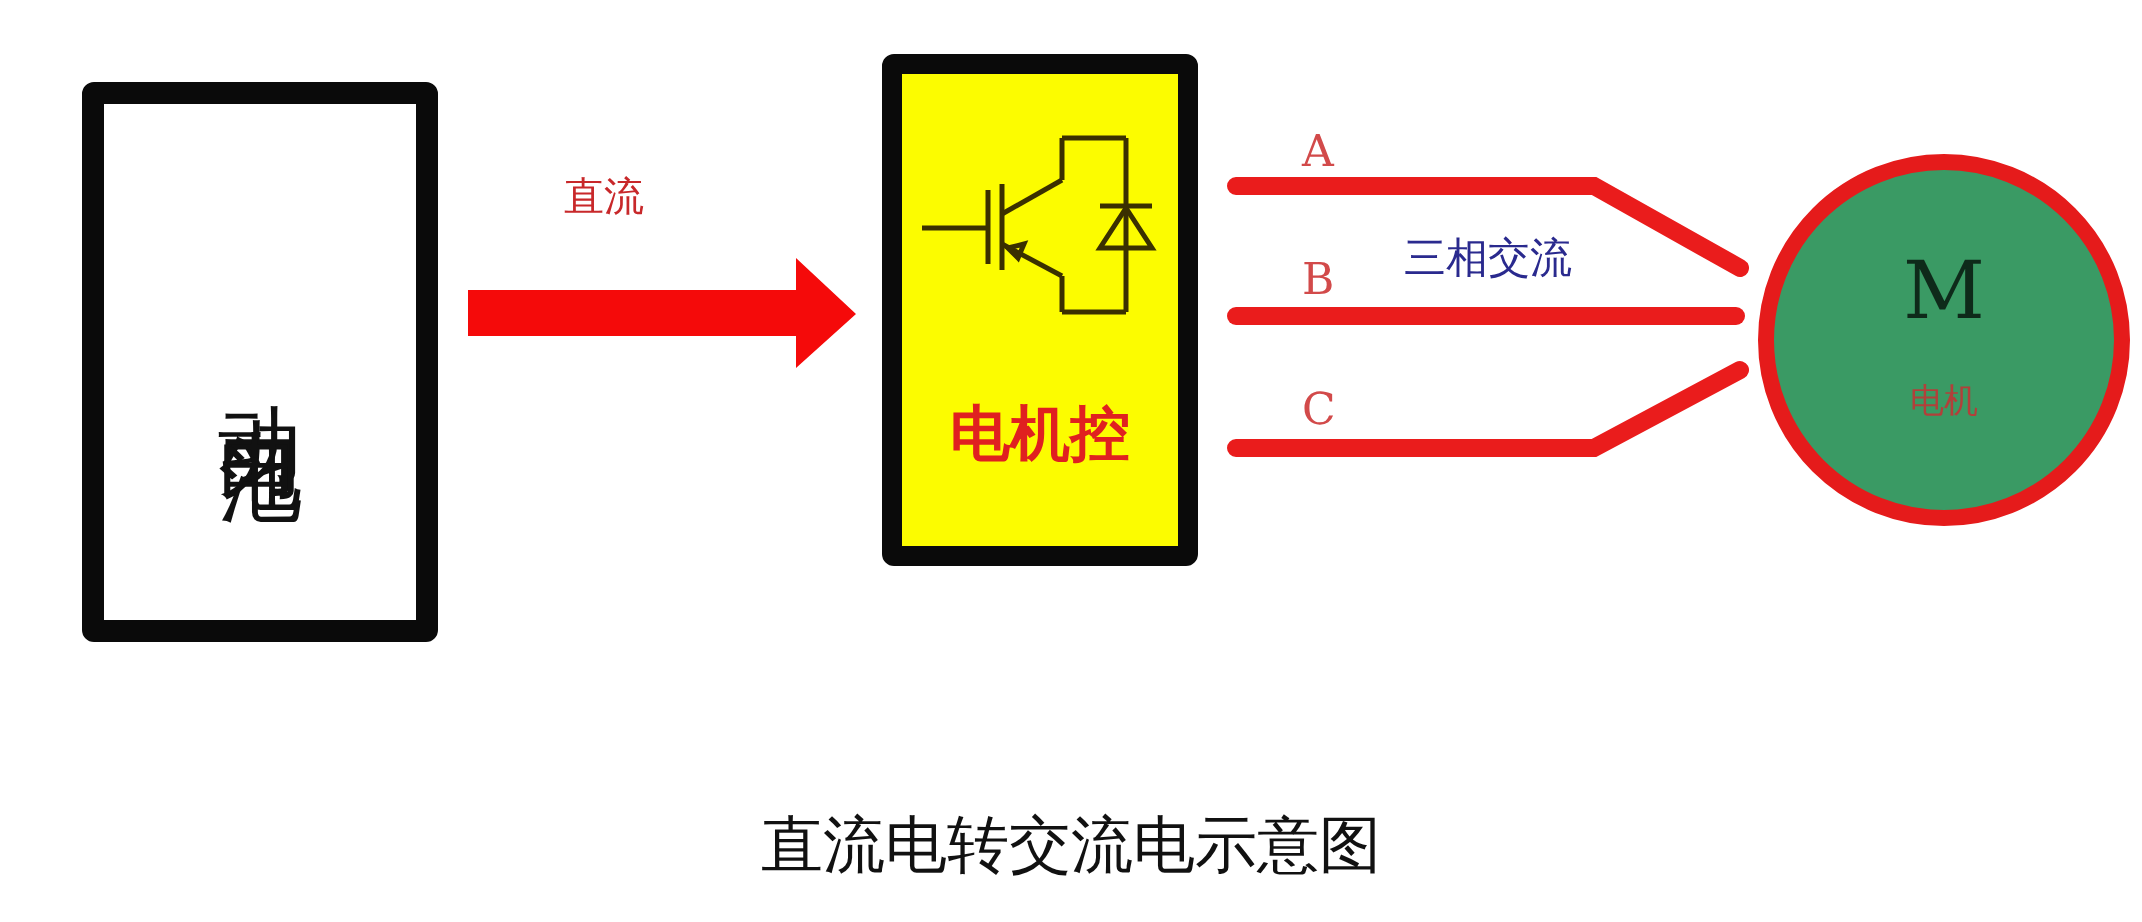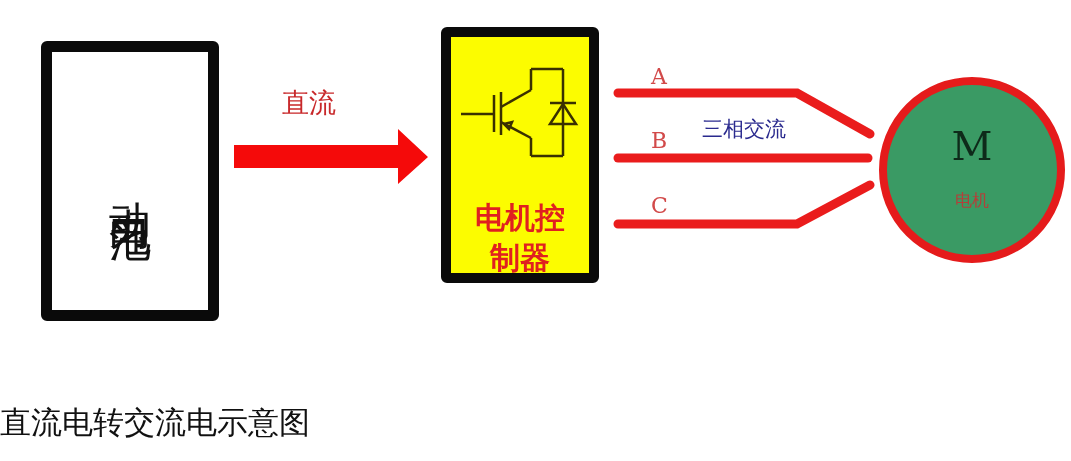--- a/index.html
+++ b/index.html
@@ -7,21 +7,21 @@
     .abs { position: absolute; }
     .battery-box {
       left: 41px; top: 41px; width: 156px; height: 258px;
       border: 11px solid #0a0a0a; border-radius: 6px; background: #fff;
       display: flex; align-items: center; justify-content: center;
     }
     .battery-label {
       writing-mode: vertical-rl; text-orientation: upright;
       font-size: 42px; letter-spacing: 6px; color: #111; line-height: 1;
     }
-    .dc-label { left: 282px; top: 85px; font-size: 27px; color: #c8282a; }
+    .dc-label { left: 282px; top: 85px; font-size: 20px; color: #c8282a; }
     .controller-box {
       left: 441px; top: 27px; width: 138px; height: 236px;
       border: 10px solid #0a0a0a; border-radius: 6px; background: #fcfc00;
     }
     .controller-label {
       left: 0; top: 161px; width: 100%; text-align: center;
       font-size: 30px; font-weight: bold; color: #e02020; line-height: 40px;
     }
     .phase-label { font-family: "DejaVu Serif", serif; font-size: 22px; color: #d24a4a; }
     .ac-label { left: 702px; top: 115px; font-size: 21px; color: #2a2a8e; }
@@ -30,21 +30,21 @@
       border: 8px solid #e51b1b; border-radius: 50%; background: #3a9a64;
     }
     .motor-m {
       left: 0; top: 38px; width: 100%; text-align: center;
       font-family: "DejaVu Serif", serif; font-size: 40px; color: #0e2a1a;
     }
     .motor-label {
       left: 0; top: 104px; width: 100%; text-align: center;
       font-size: 17px; color: #b2403a;
     }
-    .caption { left: 0; top: 402px; width: 1071px; font-size: 31px; color: #111; }
+    .caption { left: 0; top: 402px; width: 1071px; text-align: center; font-size: 31px; color: #111; }
   </style>
 </head>
 <body>
 
 <svg class="abs" style="left:0;top:0" width="1071" height="461">
 
   <polygon points="234,145 398,145 398,129 428,157 398,184 398,168 234,168" fill="#f50a0a"></polygon>
 
   <g stroke="#ea1c1c" stroke-width="9" stroke-linecap="round" fill="none">
     <polyline points="618,93 797,93 870,134"></polyline>
@@ -77,21 +77,20 @@
       <line x1="74" y1="94" x2="106" y2="94"></line>
 
       <polygon points="47,62 55,60 52,67" fill="none"></polygon>
 
       <polygon points="93,62 119,62 106,42" fill="none"></polygon>
       <line x1="93" y1="41" x2="119" y2="41"></line>
     </g>
   </svg>
   <div class="abs controller-label">
     <div>电机控</div>
-    <div>制器</div>
   </div>
 </div>
 
 <div class="abs phase-label" style="left:651px;top:64px">A</div>
 <div class="abs phase-label" style="left:651px;top:128px">B</div>
 <div class="abs phase-label" style="left:651px;top:193px">C</div>
 
 <div class="abs ac-label">三相交流</div>
 
 <div class="abs motor">

